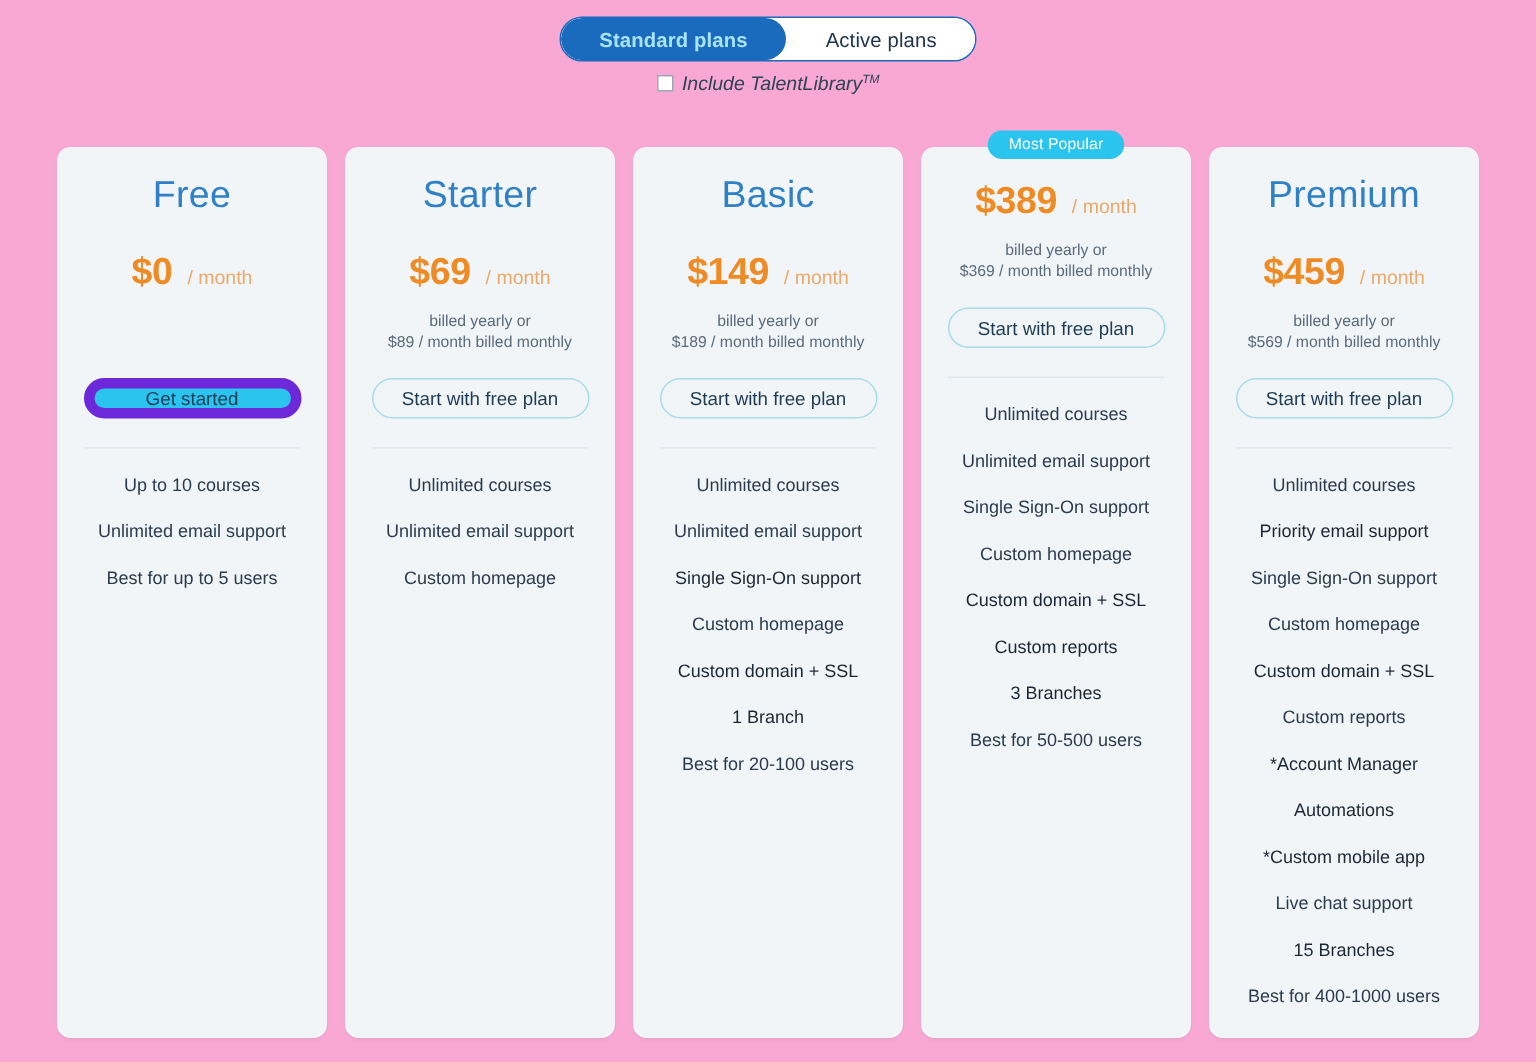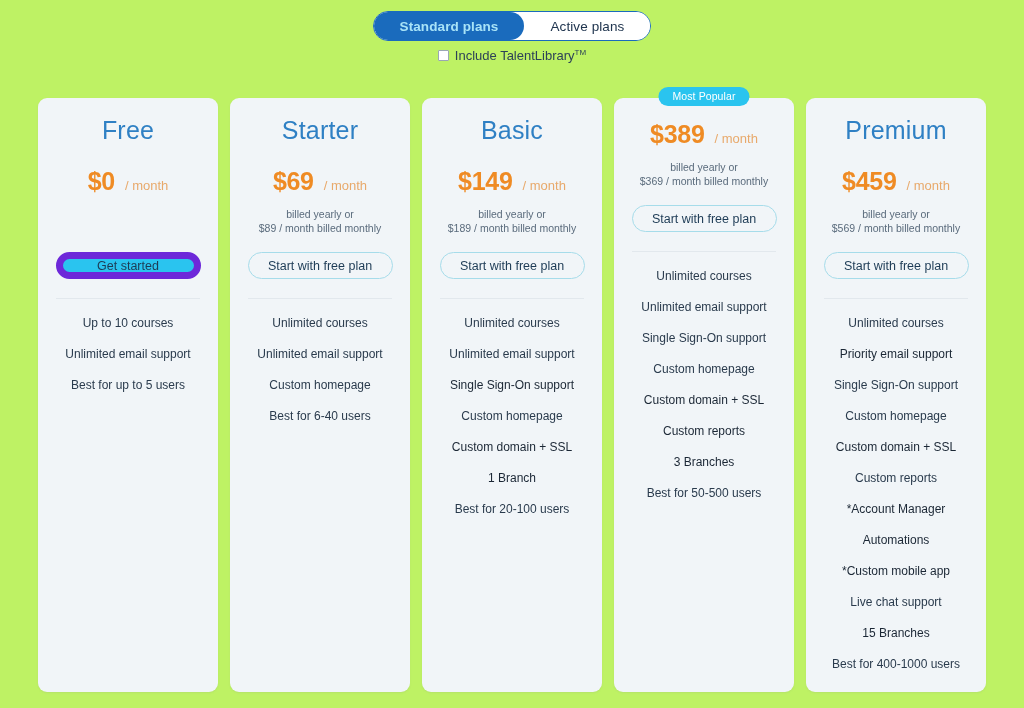--- a/index.html
+++ b/index.html
@@ -9,21 +9,21 @@
     height: 708px;
     background: #ffffff;
     font-family: "Liberation Sans", sans-serif;
     overflow: hidden;
   }
 
   #page {
     position: relative;
     width: 1024px;
     height: 708px;
-    background: #bef264;
+    background: #f9a8d4;
   }
 
   
   .toggle-wrap {
     position: absolute;
     top: 11px;
     left: 0;
     width: 1024px;
     display: flex;
     justify-content: center;
@@ -74,20 +74,21 @@
     border: 1px solid #9aa7b4;
     border-radius: 1px;
     background: #ffffff;
     display: inline-block;
     cursor: pointer;
   }
   .chk-label {
     font-size: 13px;
     color: #2d4257;
     white-space: nowrap;
+    font-style: italic;
   }
   .chk-label sup {
     font-size: 8px;
     vertical-align: super;
   }
 
   
   .cards {
     position: absolute;
     top: 98px;
@@ -245,21 +246,20 @@
           <div>$89 / month billed monthly</div>
         </div>
         <div class="btn-wrap">
           <div class="btn outline">Start with free plan</div>
         </div>
         <div class="divider"></div>
         <ul class="features">
           <li class="">Unlimited courses</li>
           <li class="">Unlimited email support</li>
           <li class="">Custom homepage</li>
-          <li class="">Best for 6-40 users</li>
         </ul>
       </div>
       <div class="card">
         <div class="plan-name">Basic</div>
         <div class="price-row"><span class="price">$149</span><span class="per">/ month</span></div>
         <div class="billing">
           <div>billed yearly or</div>
           <div>$189 / month billed monthly</div>
         </div>
         <div class="btn-wrap">

